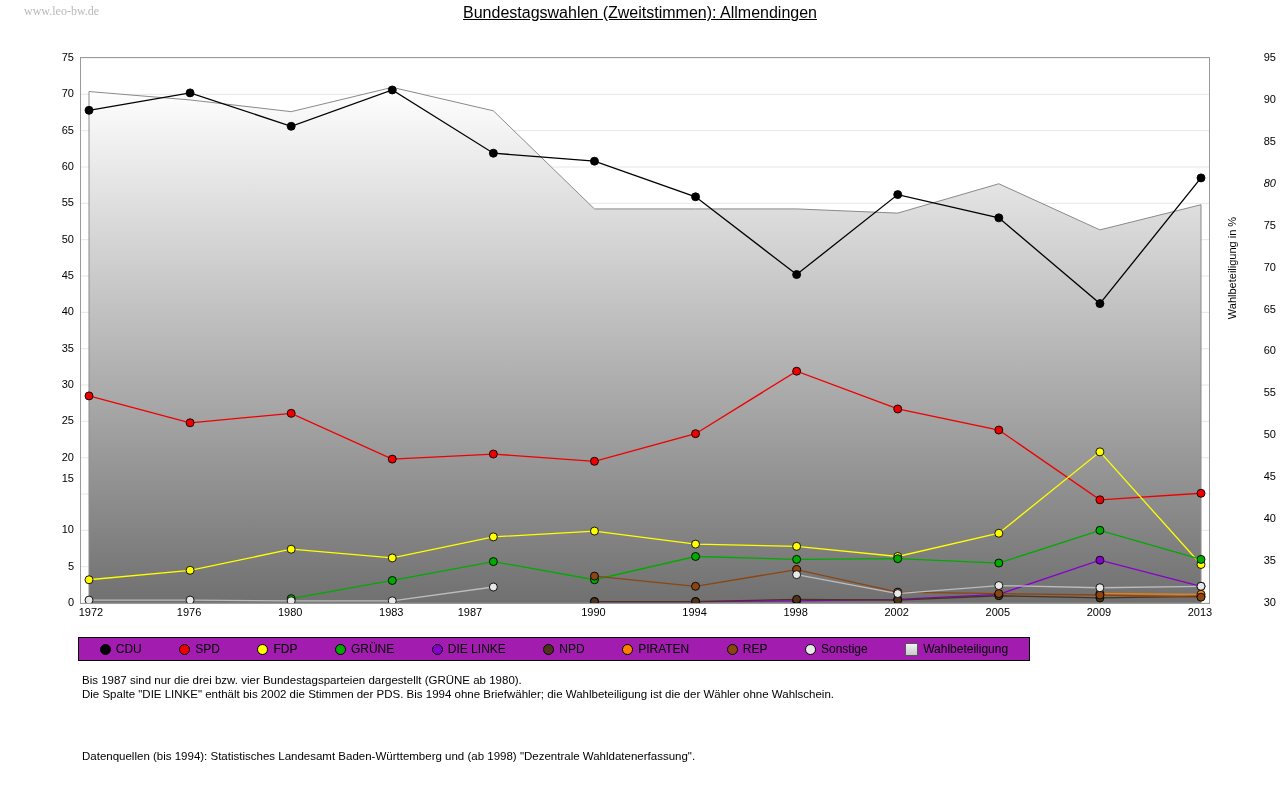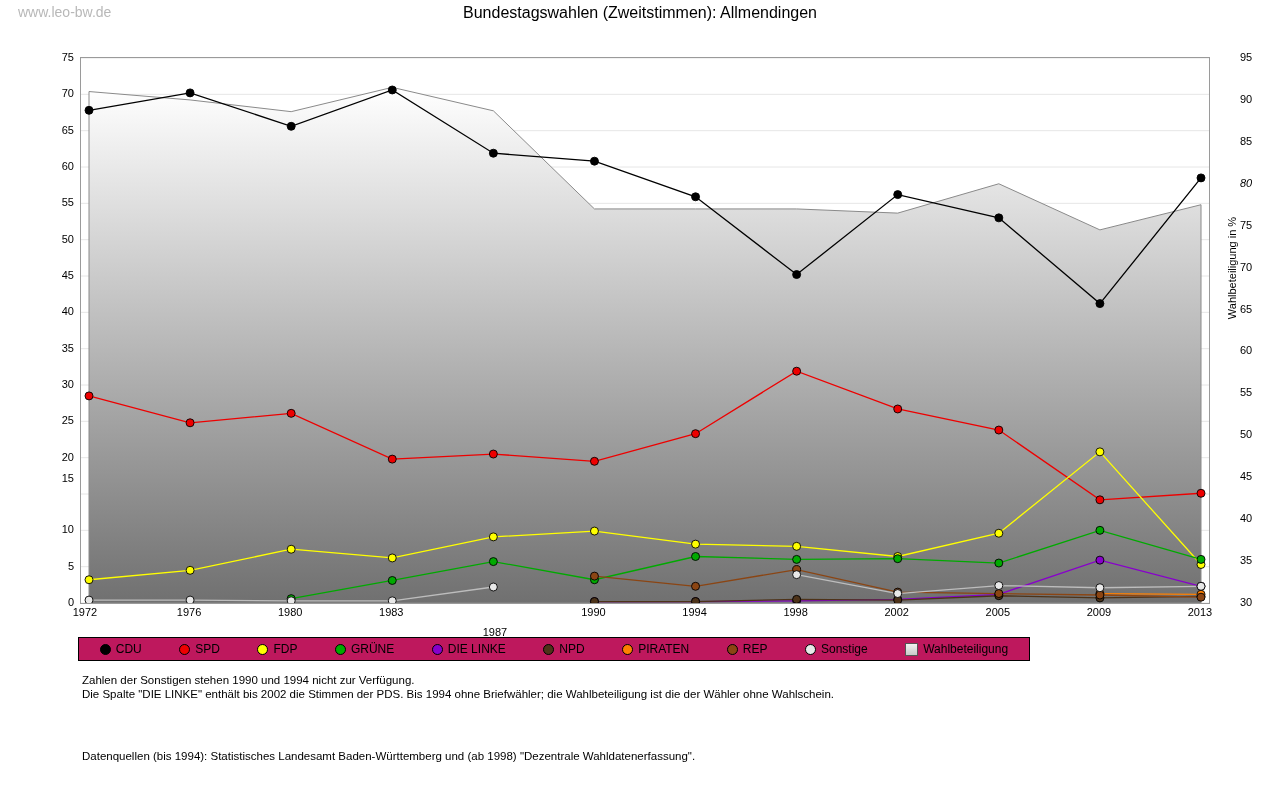--- a/index.html
+++ b/index.html
@@ -4,26 +4,26 @@
 <style>
   html,body{margin:0;padding:0;}
   body{
     width:1280px;height:791px;
     background:#ffffff;
     font-family:"Liberation Sans", sans-serif;
     font-size:12px;color:#000;
     position:relative;overflow:hidden;
   }
   #watermark{
-    position:absolute;left:18px;top:4px;
-    font-size:14px;color:#b8b8b8;
+    position:absolute;left:24px;top:4px;
+    font-size:12px;color:#b8b8b8;font-family:Liberation Serif, serif;
   }
   #chart-title{
     position:absolute;left:0;top:4px;width:1280px;
-    text-align:center;font-size:16px;color:#000;
+    text-align:center;font-size:16px;color:#000;text-decoration:underline;
   }
   #plot-wrap{
     position:absolute;left:80px;top:57px;width:1128px;height:545px;
   }
   #plot{
     position:absolute;left:0;top:0;width:1128px;height:545px;
     border:1px solid #9a9a9a;
     background:#ffffff;
     overflow:hidden;
   }
@@ -37,30 +37,30 @@
     position:absolute;left:1072px;top:205px;
     width:160px;text-align:center;
     transform:rotate(-90deg);transform-origin:center center;
     font-size:11px;
   }
   .ytick-left{
     position:absolute;right:1134px;width:60px;text-align:right;
     font-size:11px;line-height:10px;
   }
   .ytick-right{
-    position:absolute;left:1136px;width:60px;text-align:center;
+    position:absolute;left:1136px;width:60px;text-align:right;
     font-size:11px;line-height:10px;
   }
   .xtick{
     position:absolute;top:549px;width:70px;margin-left:-35px;
     text-align:center;font-size:11px;
   }
   #legend{
     position:absolute;left:78px;top:637px;width:952px;height:24px;
-    border:1px solid #000;background:#be185d;
+    border:1px solid #000;background:#a21caf;
     display:flex;align-items:center;justify-content:space-around;
     padding:0 6px;box-sizing:border-box;gap:8px;
   }
   .legend-item{display:flex;align-items:center;gap:5px;font-size:12px;white-space:nowrap;}
   .lg-marker{width:9px;height:9px;border-radius:50%;border:1px solid #000;display:inline-block;}
   .lg-square{width:11px;height:11px;border:1px solid #555;display:inline-block;
     background:linear-gradient(180deg,#f2f2f2,#c9c9c9);}
   #notes{
     position:absolute;left:82px;top:673px;width:1100px;
     font-size:11.5px;line-height:14.4px;color:#000;
@@ -234,25 +234,25 @@
       <div class="ytick-right" style="top: 288.462px;">60</div>
       <div class="ytick-right" style="top: 246.538px;">65</div>
       <div class="ytick-right" style="top: 204.615px;">70</div>
       <div class="ytick-right" style="top: 162.692px;">75</div>
       <div class="ytick-right" style="top: 120.769px; font-style: italic;">80</div>
       <div class="ytick-right" style="top: 78.8462px;">85</div>
       <div class="ytick-right" style="top: 36.9231px;">90</div>
       <div class="ytick-right" style="top: -5px;">95</div>
     </div>
   <div id="xticks">
-      <div class="xtick" style="left: 5px;">1972</div>
+      <div class="xtick" style="left: 11px;">1972</div>
       <div class="xtick" style="left: 109.091px;">1976</div>
       <div class="xtick" style="left: 210.182px;">1980</div>
       <div class="xtick" style="left: 311.273px;">1983</div>
-      <div class="xtick" style="left: 415px; margin-top: 20px;">1987</div>
+      <div class="xtick" style="left: 390px;">1987</div>
       <div class="xtick" style="left: 513.455px;">1990</div>
       <div class="xtick" style="left: 614.545px;">1994</div>
       <div class="xtick" style="left: 715.636px;">1998</div>
       <div class="xtick" style="left: 816.727px; text-align: center;">2002</div>
       <div class="xtick" style="left: 917.818px;">2005</div>
       <div class="xtick" style="left: 1018.91px;">2009</div>
       <div class="xtick" style="left: 1120px;">2013</div>
     </div>
 </div>
 
@@ -293,16 +293,16 @@
       <span class="lg-marker" style="background: rgb(232, 232, 232);"></span>
       <span>Sonstige</span>
     </div>
     <div class="legend-item">
       <span class="lg-square"></span>
       <span>Wahlbeteiligung</span>
     </div>
   </div>
 
 <div id="notes">
-    <div class="note-line">Zahlen der Sonstigen stehen 1990 und 1994 nicht zur Verfügung.</div>
+    <div class="note-line">Bis 1987 sind nur die drei bzw. vier Bundestagsparteien dargestellt (GRÜNE ab 1980).</div>
     <div class="note-line">Die Spalte "DIE LINKE" enthält bis 2002 die Stimmen der PDS. Bis 1994 ohne Briefwähler; die Wahlbeteiligung ist die der Wähler ohne Wahlschein.</div>
   </div>
 <div id="sources">Datenquellen (bis 1994): Statistisches Landesamt Baden-Württemberg und (ab 1998) "Dezentrale Wahldatenerfassung".</div>
 
 </body></html>

